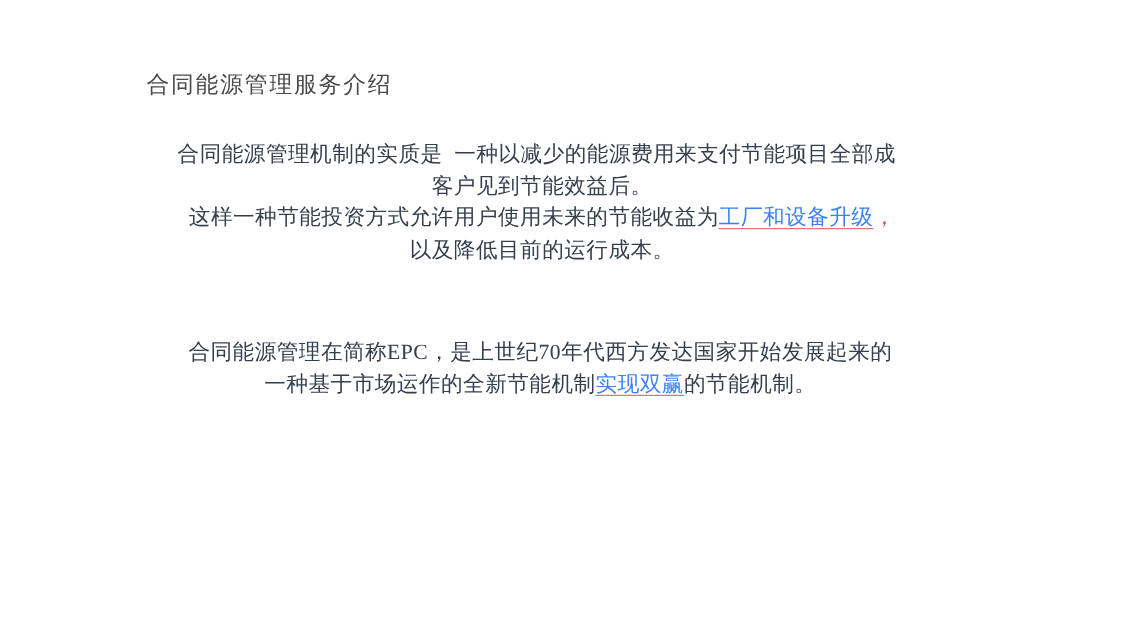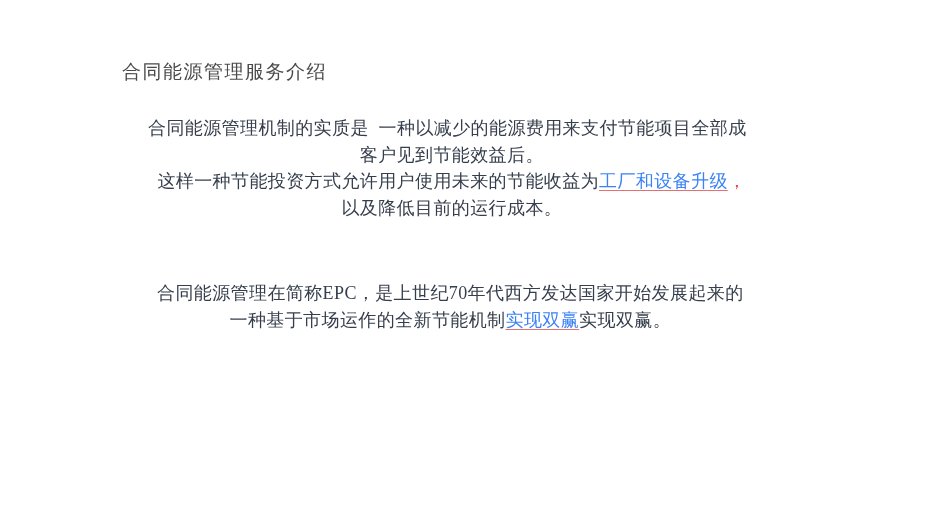--- a/index.html
+++ b/index.html
@@ -62,16 +62,16 @@
 
   <div class="para para-intro">
     <div class="line hanging-first">合同能源管理机制的实质是  一种以减少的能源费用来支付节能项目全部成</div>
     <div class="line">客户见到节能效益后。</div>
     <div class="line"><span>这样一种节能投资方式允许用户使用未来的节能收益为</span><span class="red-link">工厂和设备升级</span><span class="red-plain">，</span></div>
     <div class="line">以及降低目前的运行成本。</div>
   </div>
 
   <div class="para para-definition">
     <div class="line">合同能源管理在简称EPC，是上世纪70年代西方发达国家开始发展起来的</div>
-    <div class="line"><span>一种基于市场运作的全新节能机制</span><span class="red-link">实现双赢</span><span>实现双赢。</span></div>
+    <div class="line"><span>一种基于市场运作的全新节能机制</span><span class="red-link">实现双赢</span><span>的节能机制。</span></div>
   </div>
 
 </div>
 
 </body></html>

